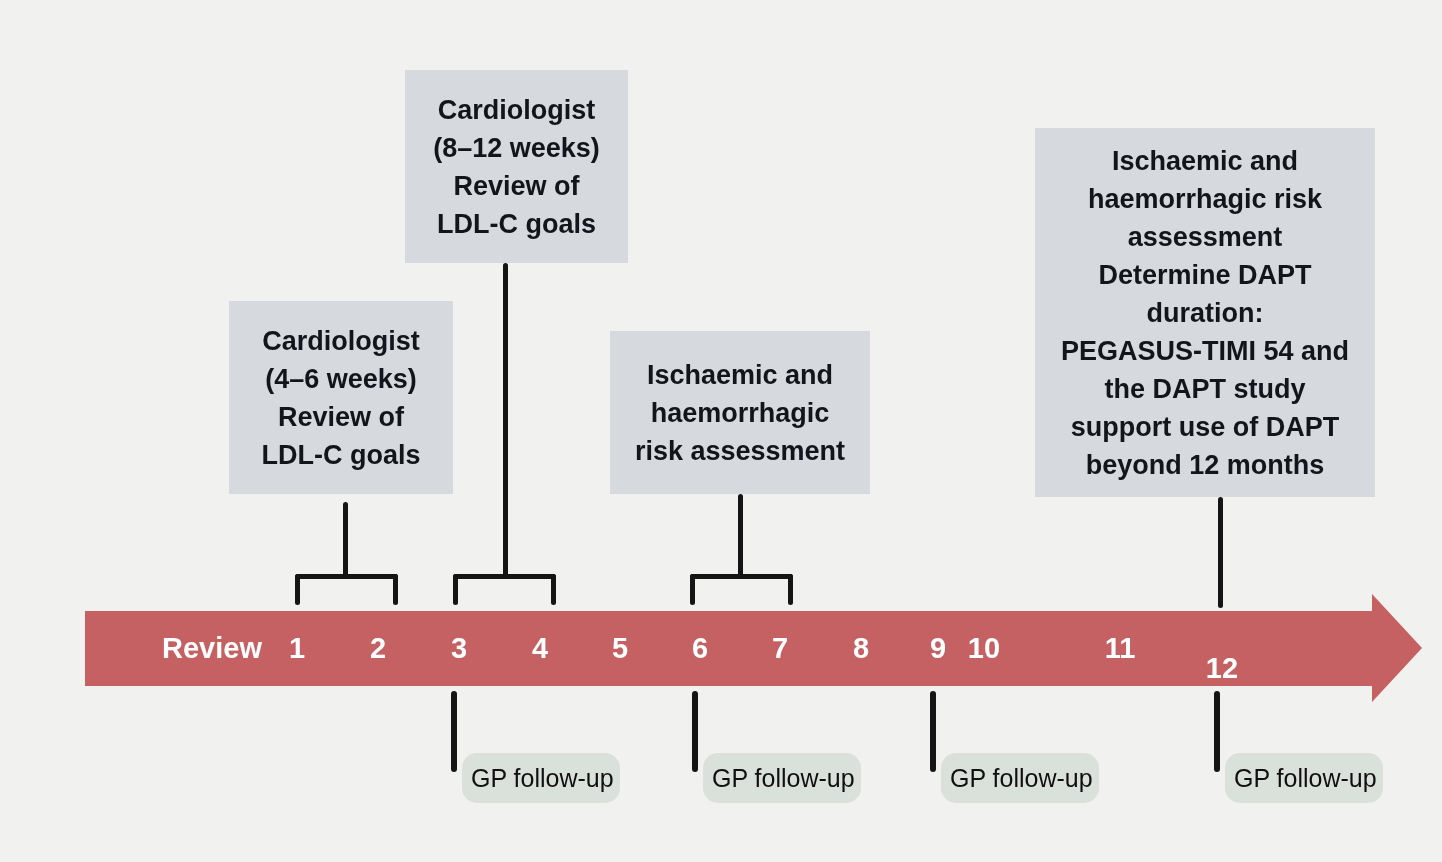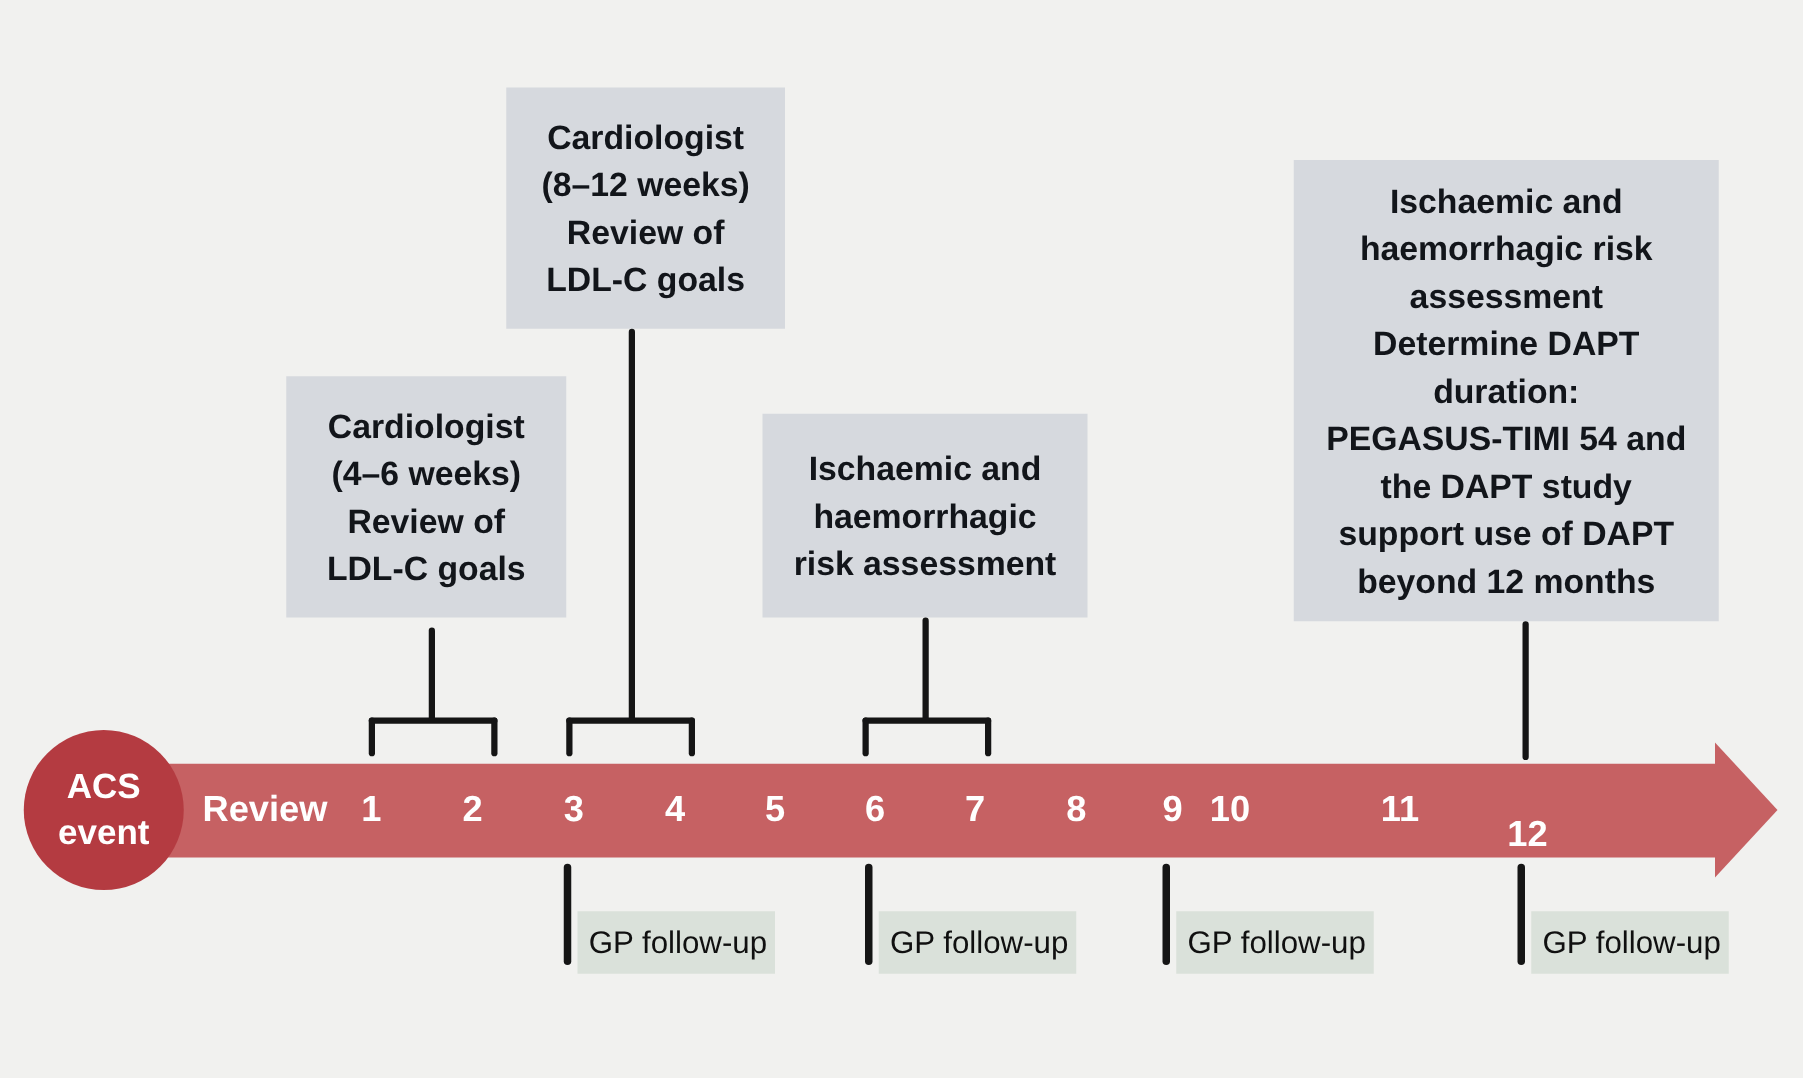--- a/index.html
+++ b/index.html
@@ -81,39 +81,35 @@
   .b3-hbar{left:690px;top:574px;}
   .b3-legl{left:690px;top:574px;}
   .b3-legr{left:788px;top:574px;}
   .b4-stem{left:1218px;top:497px;height:111px;}
   
   .gp-line{
     position:absolute;top:691px;width:6px;height:81px;
     background:var(--line);border-radius:3px;
   }
   .gp-box{
-    position:absolute;top:729px;width:158px;height:50px;
+    position:absolute;top:753px;width:158px;height:50px;
     background:var(--gp);
     display:flex;align-items:center;
     padding-left:9px;
-    color:#101010;font-size:25px;font-weight:400;
+    color:#101010;font-size:25px;font-weight:400;border-radius:15px;
   }
 </style>
 </head>
 <body>
 
 <div class="canvas">
 
   <div class="bar"></div>
   <div class="arrowhead"></div>
 
-  <div class="event-circle">
-    <span>ACS
-event</span>
-  </div>
 
   <span class="axis-label">Review</span>
   <div id="month-labels">
       <span class="month-num" style="left: 297px;">1</span>
       <span class="month-num" style="left: 378px;">2</span>
       <span class="month-num" style="left: 459px;">3</span>
       <span class="month-num" style="left: 540px;">4</span>
       <span class="month-num" style="left: 620px;">5</span>
       <span class="month-num" style="left: 700px;">6</span>
       <span class="month-num" style="left: 780px;">7</span>

